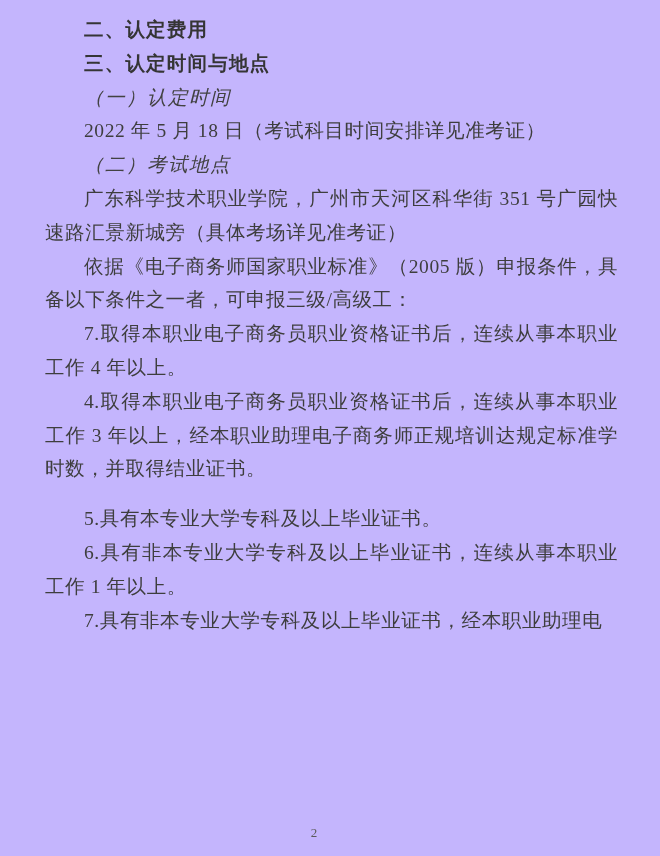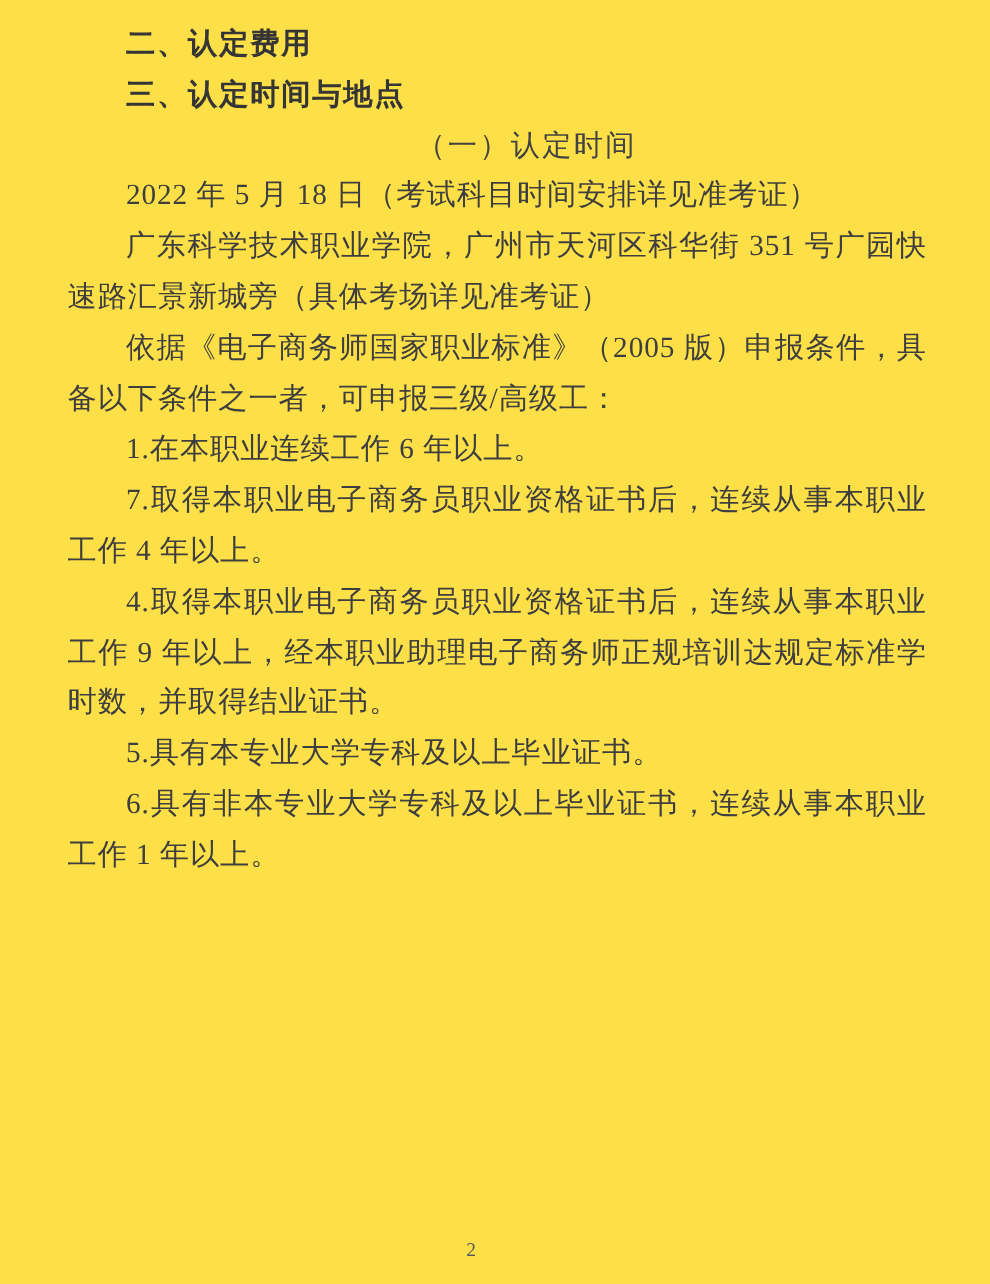--- a/index.html
+++ b/index.html
@@ -5,21 +5,21 @@
   html, body {
     margin: 0;
     padding: 0;
     background: #ffffff;
   }
   .page {
     position: relative;
     width: 660px;
     height: 856px;
     box-sizing: border-box;
-    background: #fde047;
+    background: #c4b5fd;
     padding: 13px 42px 0 45px;
     overflow: hidden;
     font-family: "Liberation Serif", "DejaVu Serif", serif;
   }
   .para {
     margin: 0;
     font-size: 19.5px;
     line-height: 33.8px;
     text-indent: 2em;
     text-align: justify;
@@ -30,24 +30,25 @@
   .para.heading {
     font-family: "Liberation Sans", "DejaVu Sans", sans-serif;
     font-weight: 700;
     color: #353535;
     letter-spacing: 1.2px;
     text-align: left;
   }
   .para.subheading {
     color: #424242;
     letter-spacing: 1.5px;
-    text-align: center;
+    text-align: left;
+    font-style: italic;
   }
   .para.spaced {
-    margin-top: 0;
+    margin-top: 16px;
   }
   .page-number {
     position: absolute;
     bottom: 15px;
     left: 0;
     width: 628px; 
     text-align: center;
     font-size: 13px;
     color: #5a5a5a;
     font-family: "Liberation Serif", "DejaVu Serif", serif;
@@ -60,33 +61,34 @@
 
   <p class="para heading">二、认定费用</p>
 
 
   <p class="para heading">三、认定时间与地点</p>
 
   <p class="para subheading">（一）认定时间</p>
 
   <p class="para">2022 年 5 月 18 日（考试科目时间安排详见准考证）</p>
 
+  <p class="para subheading">（二）考试地点</p>
 
   <p class="para">广东科学技术职业学院，广州市天河区科华街 351 号广园快速路汇景新城旁（具体考场详见准考证）</p>
 
 
   <p class="para">依据《电子商务师国家职业标准》（2005 版）申报条件，具备以下条件之一者，可申报三级/高级工：</p>
 
-  <p class="para">1.在本职业连续工作 6 年以上。</p>
 
 
   <p class="para">7.取得本职业电子商务员职业资格证书后，连续从事本职业工作 4 年以上。</p>
 
-  <p class="para">4.取得本职业电子商务员职业资格证书后，连续从事本职业工作 9 年以上，经本职业助理电子商务师正规培训达规定标准学时数，并取得结业证书。</p>
+  <p class="para">4.取得本职业电子商务员职业资格证书后，连续从事本职业工作 3 年以上，经本职业助理电子商务师正规培训达规定标准学时数，并取得结业证书。</p>
 
   <p class="para spaced">5.具有本专业大学专科及以上毕业证书。</p>
 
   <p class="para">6.具有非本专业大学专科及以上毕业证书，连续从事本职业工作 1 年以上。</p>
 
+  <p class="para">7.具有非本专业大学专科及以上毕业证书，经本职业助理电</p>
 
   <div class="page-number">2</div>
 
 </div>
 
 </body></html>

